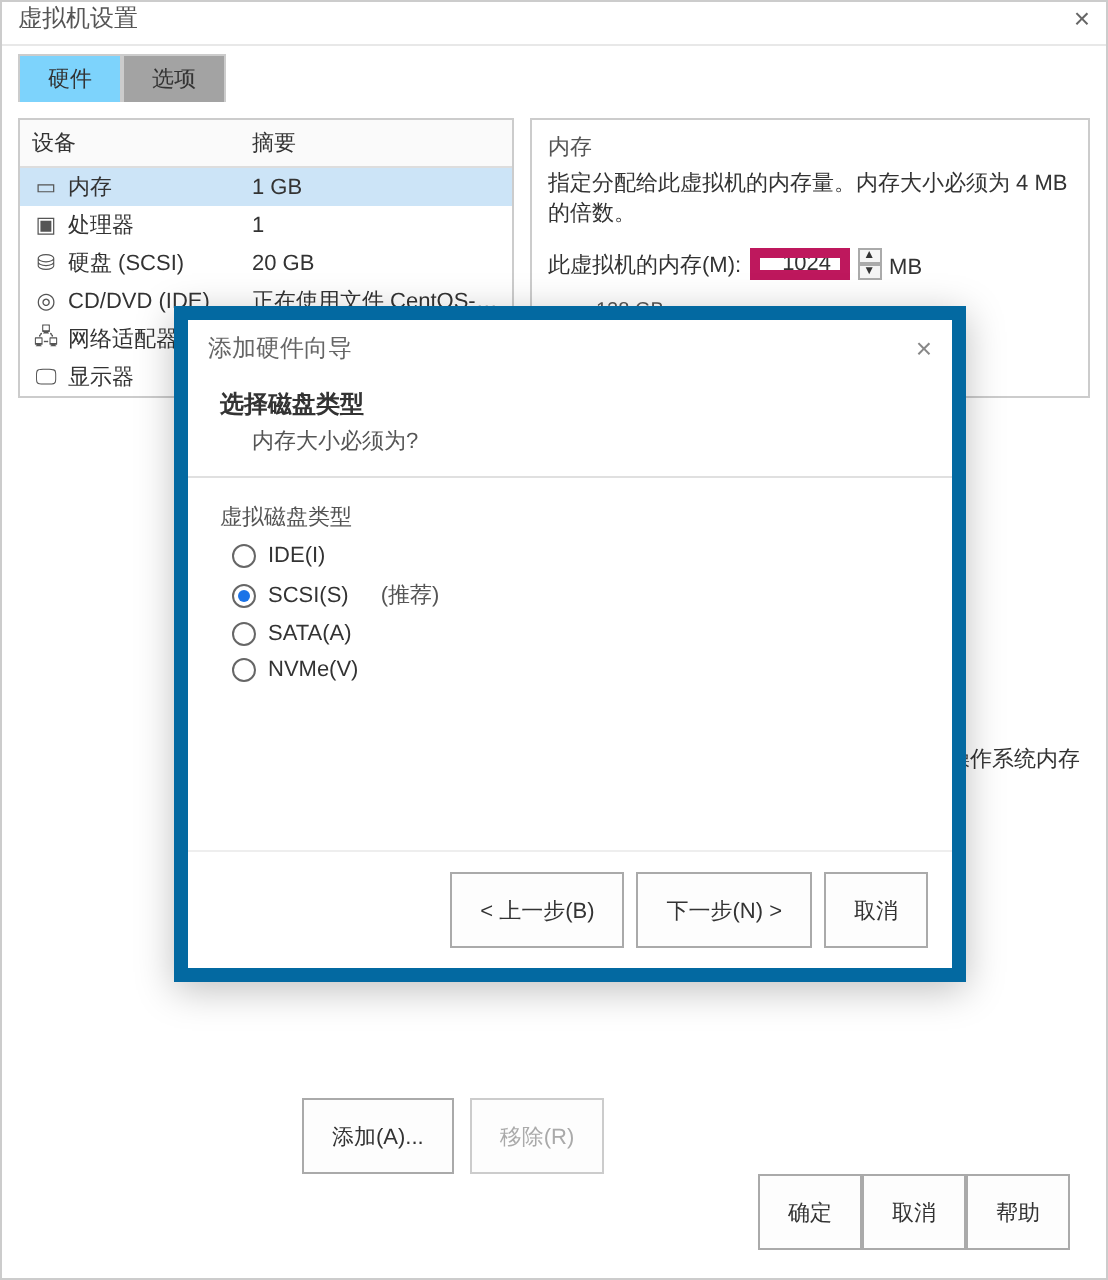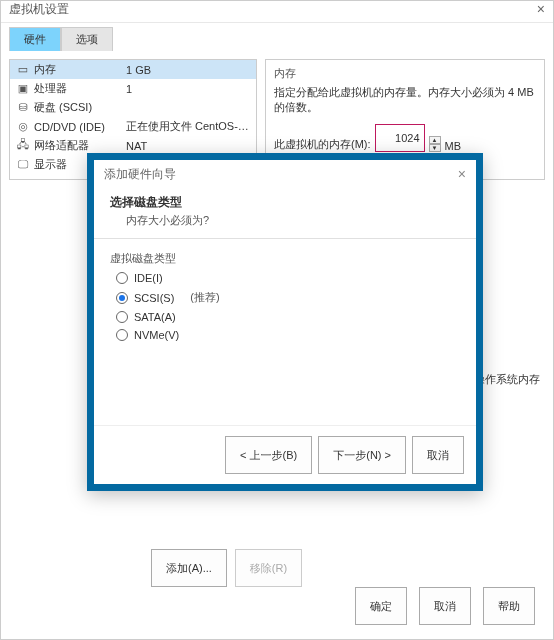--- a/index.html
+++ b/index.html
@@ -5,48 +5,48 @@
 * { box-sizing: border-box; margin: 0; padding: 0; font-family: "Microsoft YaHei", "Segoe UI", sans-serif; font-size: 11px; color: #333; }
 body { background: #f5f5f5; width: 554px; height: 640px; overflow: hidden; position: relative; }
 
 .window { width: 554px; height: 640px; background: #fff; border: 1px solid #ccc; position: relative; }
 .title-bar { height: 22px; display: flex; padding: 0 8px; border-bottom: 1px solid #e8e8e8; justify-content: space-between; }
 .title-text { font-size: 12px; color: #555; }
 .close-x { font-size: 14px; color: #666; cursor: pointer; }
 
 .tabs { display: flex; padding: 4px 8px 0 8px; }
 .tab { padding: 4px 14px; border: 1px solid #ccc; border-bottom: none; background: #7dd3fc; cursor: pointer; }
-.tab.inactive { background: #e5e5e5; }
+.tab.inactive { background: #a3a3a3; }
 
 .content { display: flex; padding: 8px; gap: 8px; }
 
 .left-panel { width: 248px; border: 1px solid #ccc; background: #fff; }
 .hw-header { display: flex; background: #fafafa; border-bottom: 1px solid #ddd; }
 .hw-header > div { padding: 4px 6px; }
 .hw-col1 { width: 110px; }
 .hw-col2 { flex: 1; }
 .hw-row { display: flex; padding: 2px 6px; align-items: center; }
 .hw-row.selected { background: #cce4f7; }
 .hw-icon { width: 14px; height: 12px; margin-right: 4px; display: inline-flex; align-items: center; justify-content: center; color: #555; }
 .hw-row .hw-col1 { width: 110px; display: flex; align-items: center; overflow: hidden; white-space: nowrap; }
 .hw-row .hw-col2 { flex: 1; overflow: hidden; white-space: nowrap; text-overflow: ellipsis; }
 
 .right-panel { flex: 1; border: 1px solid #ccc; padding: 6px 8px; position: relative; }
 .section-label { color: #555; margin-bottom: 4px; }
 .mem-text { font-size: 11px; color: #333; line-height: 1.4; }
 .mem-row { display: flex; align-items: flex-end; margin-top: 8px; }
-.mem-input { width: 50px; height: 28px; border: 1px solid #be185d; text-align: right; padding-right: 4px; margin: 0 4px; }
+.mem-input { width: 50px; height: 16px; border: 5px solid #be185d; text-align: right; padding-right: 4px; margin: 0 4px; }
 .spinner { width: 12px; display: flex; flex-direction: column; margin-right: 4px; }
 .spinner div { height: 8px; border: 1px solid #aaa; background: #f5f5f5; font-size: 6px; line-height: 6px; text-align: center; cursor: pointer; }
 .mem-slider-label { margin-top: 10px; margin-left: 24px; font-size: 10px; color: #555; }
 
 .truncated-right-text { position: absolute; right: 4px; top: 312px; font-size: 11px; color: #333; }
 
 .bottom-btns-left { position: absolute; left: 150px; bottom: 52px; display: flex; gap: 8px; }
-.bottom-btns-right { position: absolute; right: 18px; bottom: 14px; display: flex; gap: 12px; }
+.bottom-btns-right { position: absolute; right: 18px; bottom: 14px; display: flex; gap: 0; }
 .btn { height: 38px; padding: 0 14px; border: 1px solid #aaa; background: #fdfdfd; cursor: pointer; display: flex; align-items: center; justify-content: center; }
 .btn.disabled { color: #aaa; border-color: #ccc; }
 
 .wizard { position: absolute; left: 86px; top: 152px; width: 396px; height: 338px; background: #fff; border: 7px solid #0369a1; box-shadow: 0 4px 18px rgba(0,0,0,0.25); z-index: 10; display: flex; flex-direction: column; }
 .wiz-title-bar { height: 28px; display: flex; align-items: center; padding: 0 10px; justify-content: space-between; background: #fff; }
 .wiz-title { font-size: 12px; color: #666; }
 .wiz-close { font-size: 14px; color: #888; cursor: pointer; }
 .wiz-header { padding: 6px 16px 10px 16px; border-bottom: 1px solid #e0e0e0; }
 .wiz-header-title { font-weight: bold; font-size: 12px; }
 .wiz-header-sub { margin-left: 16px; margin-top: 2px; color: #555; }
@@ -68,40 +68,45 @@
     <span class="close-x">×</span>
   </div>
 
   <div class="tabs">
     <div class="tab">硬件</div>
     <div class="tab inactive">选项</div>
   </div>
 
   <div class="content">
     <div class="left-panel">
+      <div class="hw-header">
+        <div class="hw-col1">设备</div>
+        <div class="hw-col2">摘要</div>
+      </div>
       <div id="hw-rows">
           <div class="hw-row selected">
             <div class="hw-col1">
               <span class="hw-icon">▭</span>
               <span>内存</span>
             </div>
             <div class="hw-col2">1 GB</div>
           </div>
           <div class="hw-row">
             <div class="hw-col1">
               <span class="hw-icon">▣</span>
               <span>处理器</span>
             </div>
             <div class="hw-col2">1</div>
           </div>
           <div class="hw-row">
             <div class="hw-col1">
               <span class="hw-icon">⛁</span>
               <span>硬盘 (SCSI)</span>
             </div>
+            <div class="hw-col2">20 GB</div>
           </div>
           <div class="hw-row">
             <div class="hw-col1">
               <span class="hw-icon">◎</span>
               <span>CD/DVD (IDE)</span>
             </div>
             <div class="hw-col2">正在使用文件  CentOS-7-x86_6...</div>
           </div>
           <div class="hw-row">
             <div class="hw-col1">

